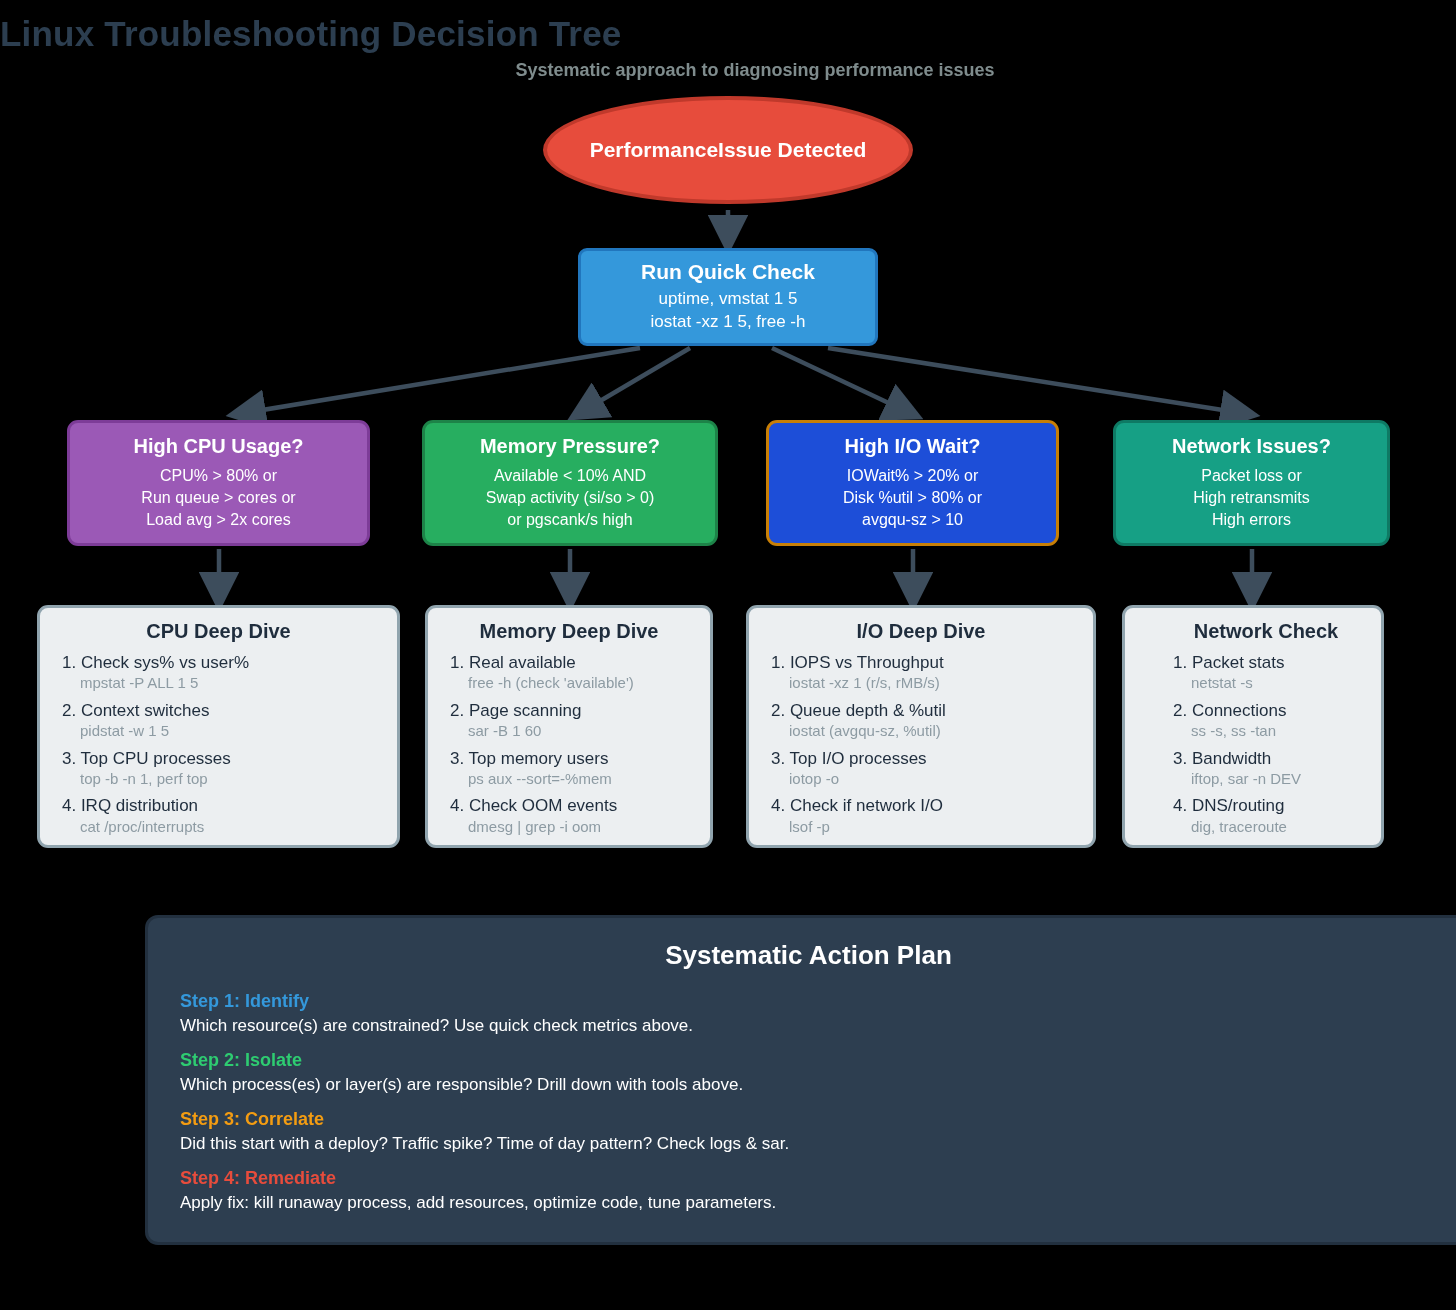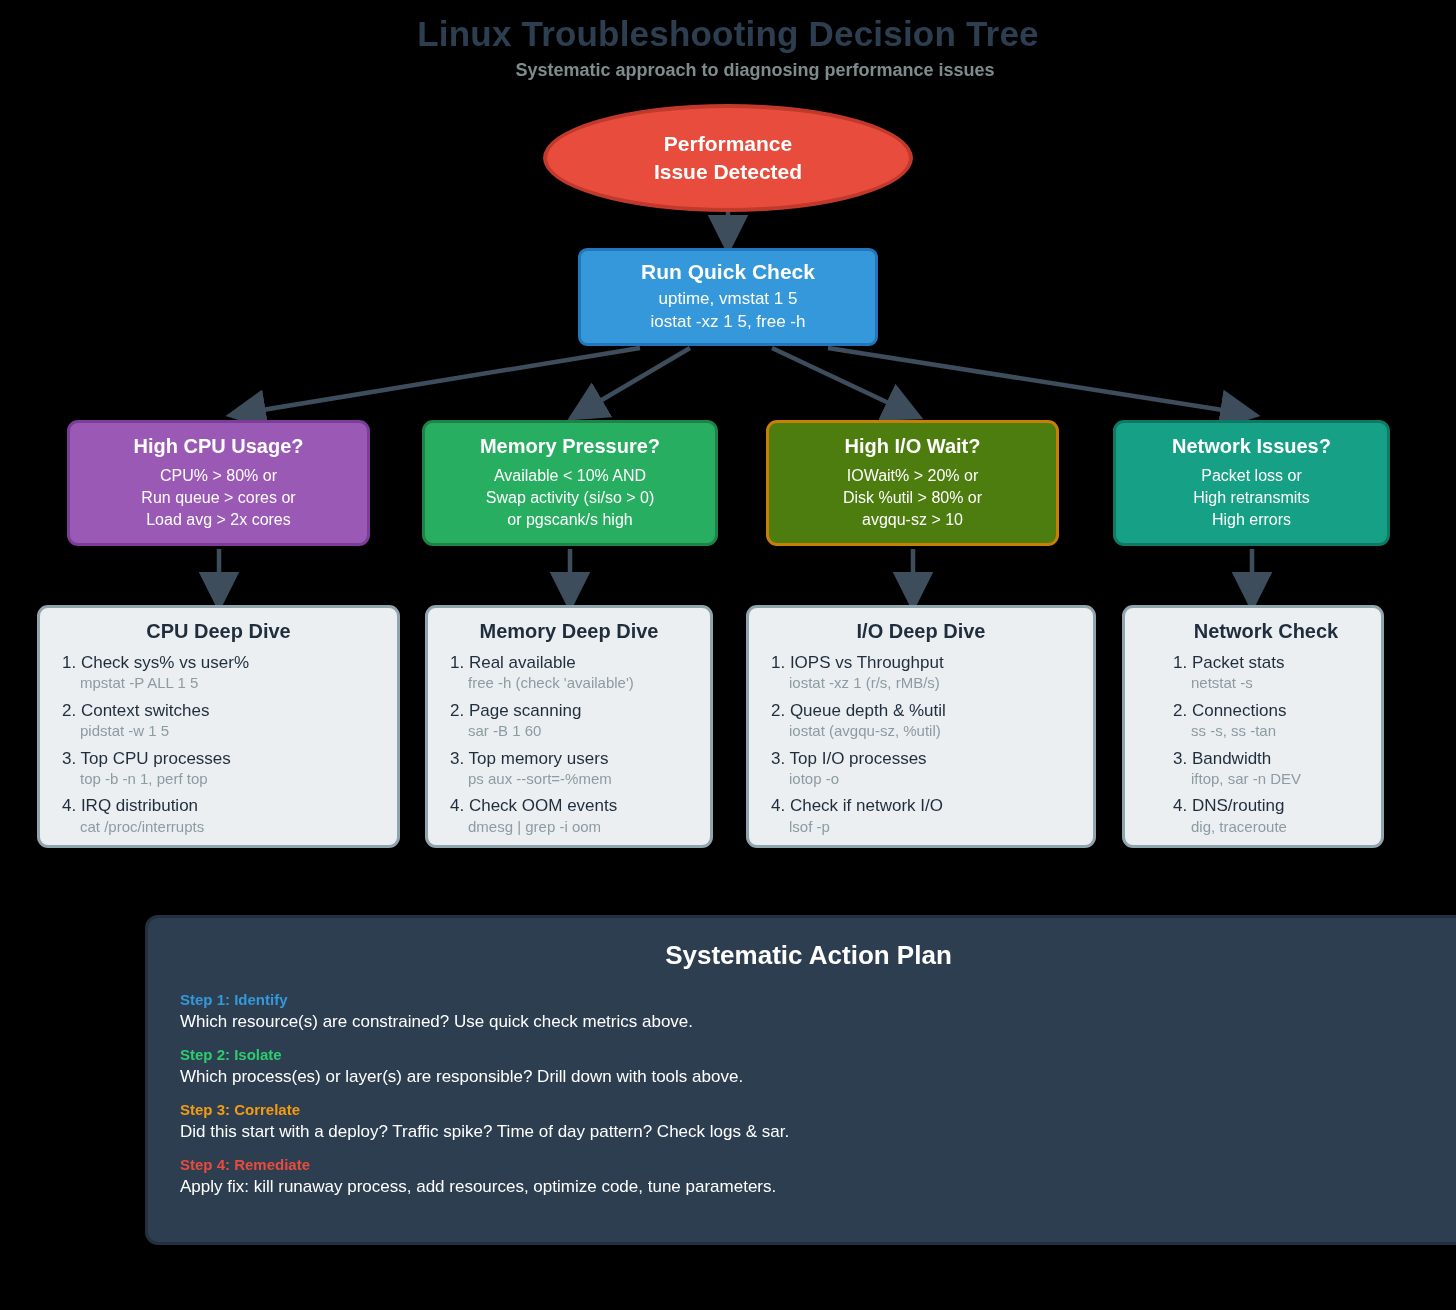--- a/index.html
+++ b/index.html
@@ -7,41 +7,40 @@
     width: 1456px; height: 1310px;
     background: #000000;
     font-family: "Liberation Sans", sans-serif;
     overflow: hidden;
   }
   #stage { position: relative; width: 1456px; height: 1310px; }
 
   
   .title {
     position: absolute; left: 0; top: 14px; width: 1456px;
-    text-align: center;
     font-size: 35px; font-weight: bold;
     color: #2c3e50;
     letter-spacing: .2px;
   }
   .subtitle {
     position: absolute; left: 0; top: 60px; width: 1456px;
     text-align: center;
     font-size: 18px; font-weight: bold;
     color: #7f8c8d;
     margin-left: 27px;
   }
 
   
   .ellipse {
     position: absolute;
-    left: 543px; top: 104px; width: 370px; height: 108px;
+    left: 543px; top: 96px; width: 370px; height: 108px;
     background: #e74c3c;
     border: 4px solid #c0392b;
     border-radius: 50%;
-    display: flex; flex-direction: column;
+    display: flex; flex-direction: row;
     align-items: center; justify-content: center;
     color: #ffffff; font-size: 21px; font-weight: bold;
     line-height: 1.35;
     text-align: center;
   }
 
   
   .quickcheck {
     position: absolute;
     left: 578px; top: 248px; width: 300px; height: 98px;
@@ -61,21 +60,21 @@
     border-radius: 11px;
     display: flex; flex-direction: column;
     align-items: center; justify-content: center;
     color: #ffffff; text-align: center;
   }
   .dec-title { font-size: 20px; font-weight: bold; margin-bottom: 7px; }
   .dec-line  { font-size: 16px; line-height: 1.36; }
 
   .d-cpu { left:  67px; width: 303px; background:#9b59b6; border:3px solid #7d3c98; }
   .d-mem { left: 422px; width: 296px; background:#27ae60; border:3px solid #1d8348; }
-  .d-io  { left: 766px; width: 293px; background:#4d7c0f; border:3px solid #c87f06; }
+  .d-io  { left: 766px; width: 293px; background:#1d4ed8; border:3px solid #c87f06; }
   .d-net { left:1113px; width: 277px; background:#16a085; border:3px solid #0e7a64; }
 
   
   .deepdive {
     position: absolute; top: 605px; height: 243px;
     background: #eceff1;
     border: 3px solid #90a4ae;
     border-radius: 11px;
     overflow: hidden;
     padding: 12px 14px 0 14px;
@@ -109,21 +108,21 @@
     background: #2d3e50;
     border: 3px solid #22303f;
     border-radius: 13px;
     padding: 22px 32px;
   }
   .ap-title {
     text-align: center; color: #ffffff;
     font-size: 26px; font-weight: bold; margin-bottom: 20px;
   }
   .ap-step { margin-bottom: 14px; }
-  .ap-step-label { font-size: 15px; font-weight: bold; margin-bottom: 4px; }
+  .ap-step-label { font-size: 18px; font-weight: bold; margin-bottom: 4px; }
   .ap-step-text  { font-size: 17px; color: #ffffff; }
 </style>
 </head>
 <body>
 
 <div id="stage">
 
   <div class="title">Linux Troubleshooting Decision Tree</div>
   <div class="subtitle">Systematic approach to diagnosing performance issues</div>
 

